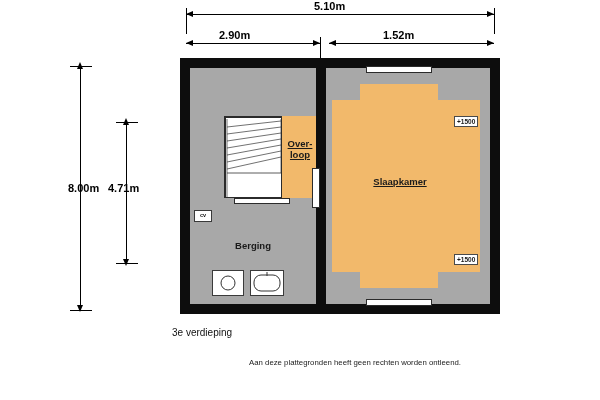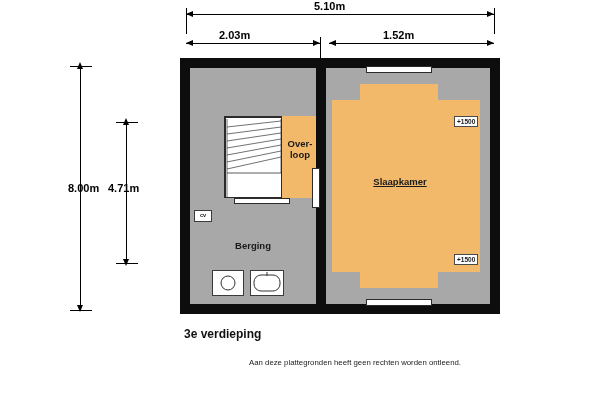--- a/index.html
+++ b/index.html
@@ -142,24 +142,24 @@
     position: absolute;
     background: #ffffff;
     border: 1px solid #2b2b2b;
     box-sizing: border-box;
     overflow: hidden;
   }
 
   
   #caption {
     position: absolute;
-    left: 184px;
+    left: 172px;
     top: 327px;
-    font-size: 12px;
-    font-weight: bold;
+    font-size: 10px;
+    font-weight: normal;
     color: #111;
   }
   #footer {
     position: absolute;
     left: 200px;
     top: 358px;
     width: 310px;
     text-align: center;
     font-size: 7.8px;
     line-height: 10.5px;
@@ -178,21 +178,21 @@
     <div class="tick-v" style="left:186px; top:8px; height:26px;"></div>
     <div class="tick-v" style="left:494px; top:8px; height:26px;"></div>
     <div class="dim-label" style="left:314px; top:0px;">5.10m</div>
   </div>
 
   <div>
     <div class="dimline-h" style="left:186px; top:43px; width:134px;"></div>
     <div class="arrow arrow-left" style="left:186px; top:39.5px;"></div>
     <div class="arrow arrow-right" style="left:313px; top:39.5px;"></div>
     <div class="tick-v" style="left:320px; top:37px; height:26px;"></div>
-    <div class="dim-label" style="left:219px; top:29px;">2.03m</div>
+    <div class="dim-label" style="left:219px; top:29px;">2.90m</div>
   </div>
 
   <div>
     <div class="dimline-h" style="left:329px; top:43px; width:165px;"></div>
     <div class="arrow arrow-left" style="left:329px; top:39.5px;"></div>
     <div class="arrow arrow-right" style="left:487px; top:39.5px;"></div>
     <div class="dim-label" style="left:383px; top:29px;">1.52m</div>
   </div>
 
   <div>
@@ -264,21 +264,21 @@
         <line x1="16" y1="1" x2="16" y2="5" stroke="#333" stroke-width="1"></line>
       </svg>
     </div>
 
     <div class="door-sym" style="left:54px; top:140px; width:56px; height:6px;"></div>
     <div class="door-sym" style="left:132px; top:110px; width:8px; height:40px;"></div>
 
     <div class="win" style="left:186px; top:8px; width:66px; height:7px;"></div>
     <div class="win" style="left:186px; top:241px; width:66px; height:7px;"></div>
 
-    <div class="room-label" style="left:104px; top:80px; width:32px;">
+    <div class="room-label" style="left:104px; top:80px; width:32px;text-decoration:underline;">
       <span>Over-</span><br>
       <span>loop</span>
     </div>
     <div class="room-label" style="left:42px; top:182px; width:62px;">
       <span>Berging</span>
     </div>
     <div class="room-label" style="left:182px; top:118px; width:76px;text-decoration:underline;">
       <span>Slaapkamer</span>
     </div>
 

